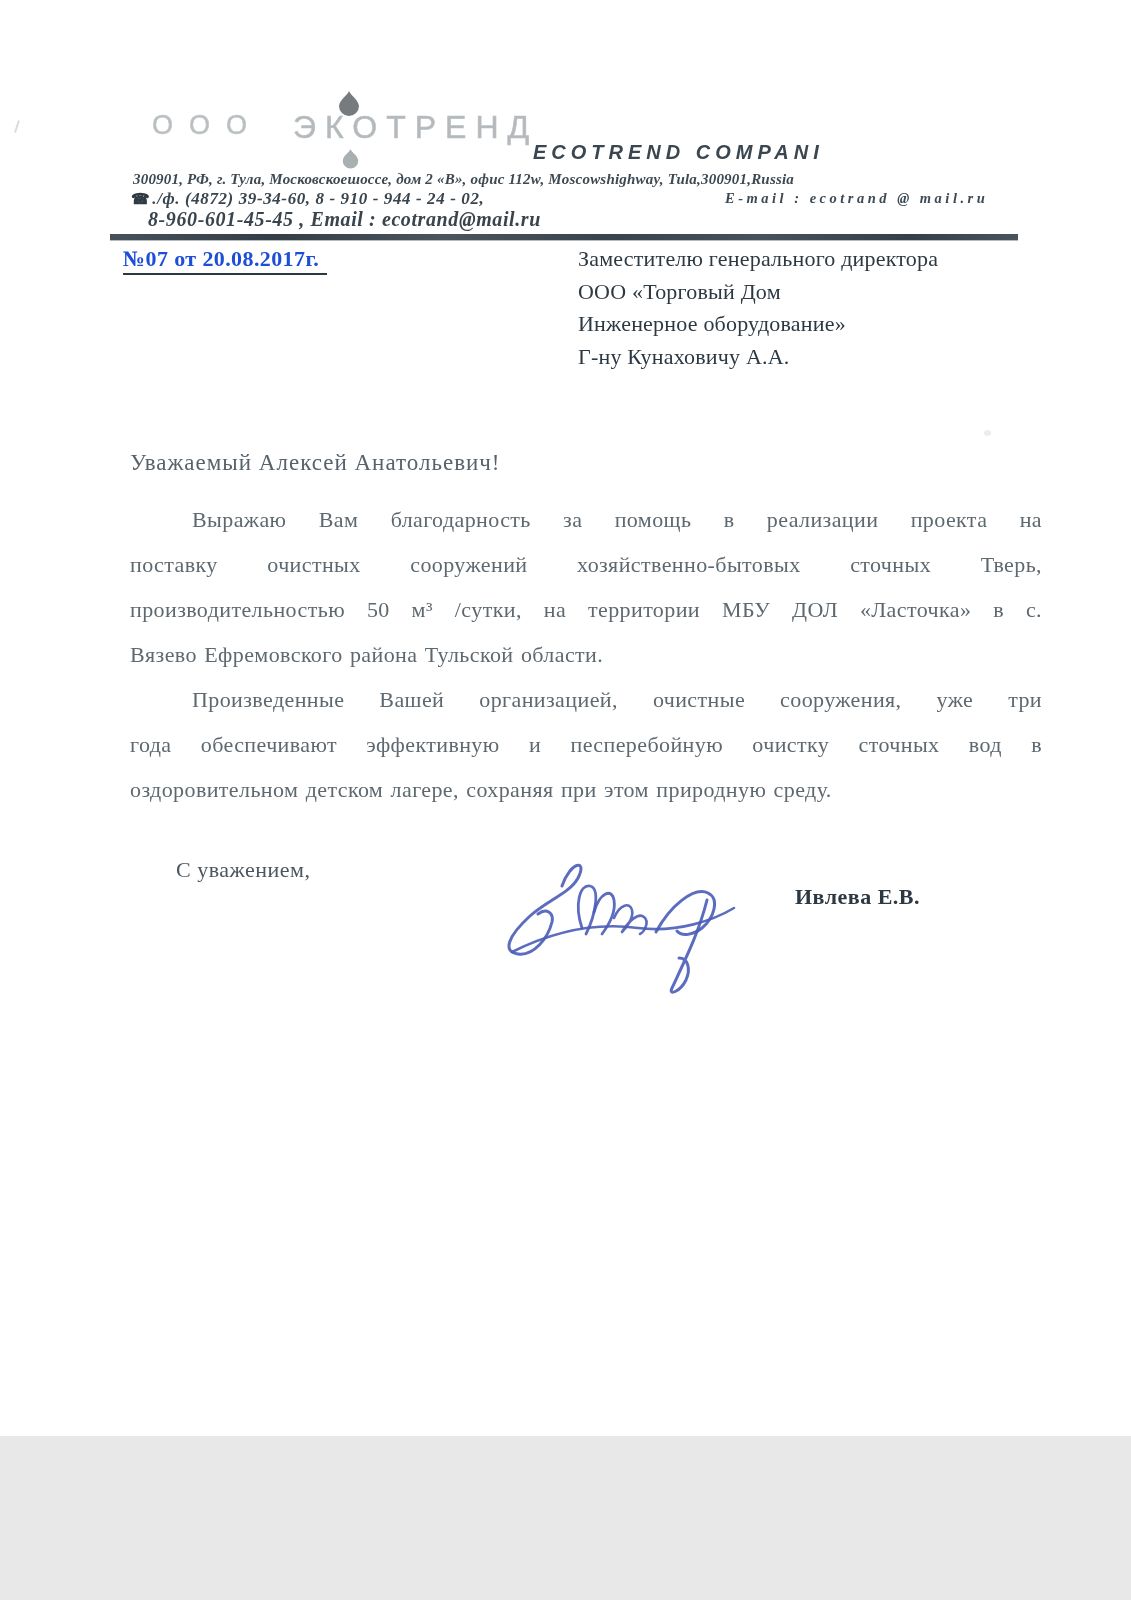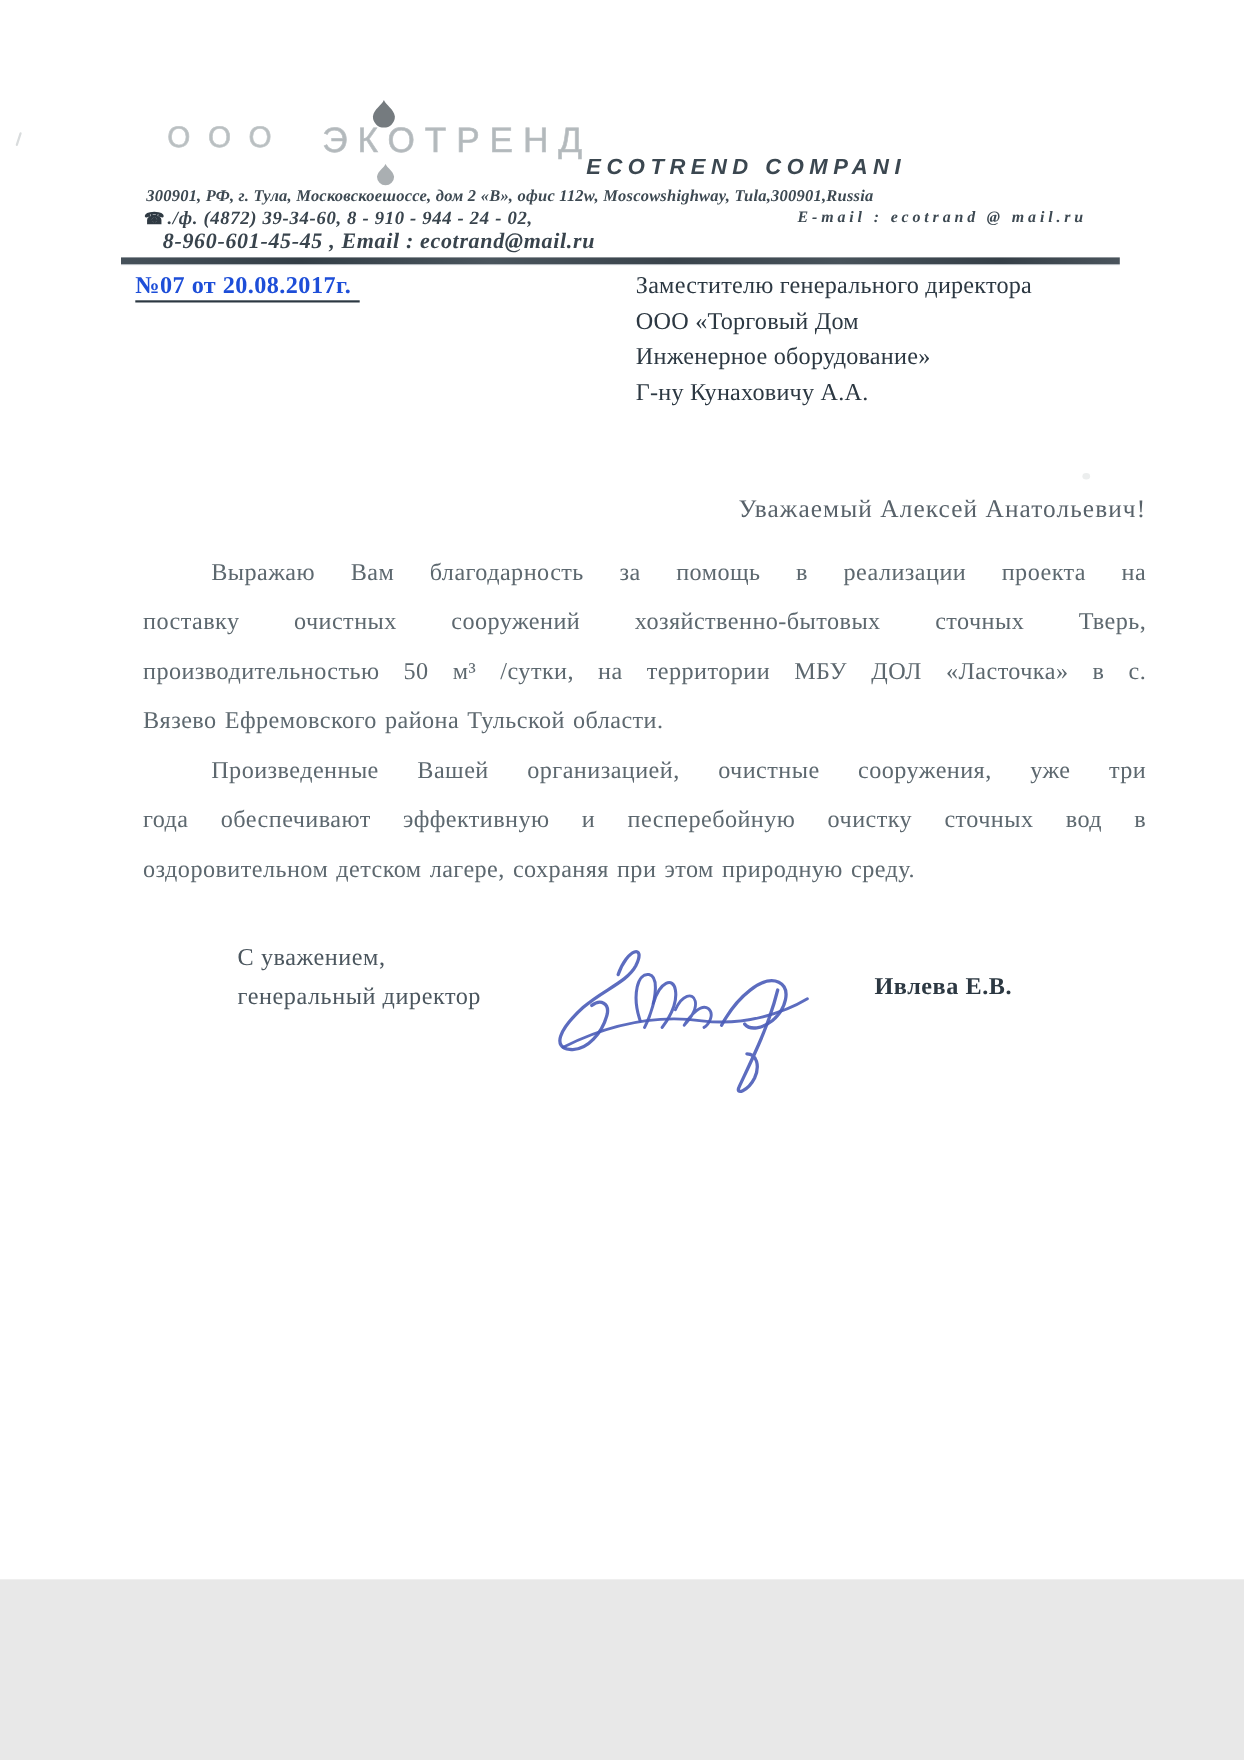--- a/index.html
+++ b/index.html
@@ -73,37 +73,37 @@
     text-align:right;
   }
   .recipient{
     position:absolute;left:578px;top:243px;width:450px;
     font-weight:normal;font-size:22px;color:#2c3842;
     line-height:32.5px;letter-spacing:.2px;
   }
   
   .salutation{
     position:absolute;left:130px;top:450px;width:912px;
-    text-align:right;font-size:23px;color:#58626a;letter-spacing:1px;
+    text-align:left;font-size:23px;color:#58626a;letter-spacing:1px;
   }
   .letter-body{
     position:absolute;left:130px;top:497px;width:912px;
     font-size:22px;color:#5d686f;letter-spacing:.4px;word-spacing:1.5px;
   }
   .bline{
     height:45px;line-height:45px;
     text-align:justify;text-align-last:justify;
     white-space:normal;
   }
   .bline.first{text-indent:62px;}
   .bline.last{text-align-last:left;}
   
   .closing{
     position:absolute;left:176px;top:852px;
-    font-size:22px;color:#4b565e;line-height:36px;letter-spacing:.5px;margin-left:40px;
+    font-size:22px;color:#4b565e;line-height:36px;letter-spacing:.5px;
   }
   .signature-svg{position:absolute;left:458px;top:840px;}
   .signer-name{
     position:absolute;left:795px;top:884px;
     font-weight:bold;font-size:22px;color:#2c3842;letter-spacing:.5px;
   }
   
   .artifact-slash{
     position:absolute;left:16px;top:120px;width:2px;height:13px;
     background:#d9dcdd;transform:rotate(18deg);border-radius:2px;
@@ -159,21 +159,20 @@
     <div class="bline">поставку очистных сооружений хозяйственно-бытовых сточных Тверь,</div>
     <div class="bline">производительностью 50 м³ /сутки, на территории МБУ ДОЛ «Ласточка» в с.</div>
     <div class="bline last">Вязево Ефремовского района Тульской области.</div>
     <div class="bline first">Произведенные Вашей организацией, очистные сооружения, уже три</div>
     <div class="bline">года обеспечивают эффективную и песперебойную очистку сточных вод в</div>
     <div class="bline last">оздоровительном детском лагере, сохраняя при этом природную среду.</div>
   </div>
 
   <div class="closing">
     <div>С уважением,</div>
-    <div>генеральный директор</div>
   </div>
 
   <svg class="signature-svg" width="290" height="155" viewBox="0 0 290 155" fill="none" stroke-linecap="round" stroke-linejoin="round">
     <path stroke-width="3" opacity="0.9" d="M104,46 C112,22 130,18 120,38 C112,53 90,60 72,76 C50,96 44,112 60,114 C76,116 90,98 94,82 C96,72 88,68 80,74" stroke="#4a5cb8"></path>
     <path stroke-width="2.6" opacity="0.9" d="M54,112 C94,92 136,82 180,88 C220,93 256,80 276,68" stroke="#4a5cb8"></path>
     <path stroke-width="2.8" opacity="0.9" d="M124,88 C116,64 122,44 132,46 C142,48 138,74 128,94" stroke="#4a5cb8"></path>
     <path stroke-width="2.8" opacity="0.9" d="M136,72 C142,52 154,48 156,60 C158,72 150,86 144,94" stroke="#4a5cb8"></path>
     <path stroke-width="2.6" opacity="0.9" d="M156,78 C162,64 172,62 174,70 C176,78 168,88 164,92 C170,82 180,72 186,77 C192,82 186,92 182,94" stroke="#4a5cb8"></path>
     <path stroke-width="3" opacity="0.9" d="M198,92 C212,66 236,46 250,53 C262,59 256,78 244,88 C235,95 224,97 219,91" stroke="#4a5cb8"></path>
     <path stroke-width="3" opacity="0.9" d="M249,60 C241,92 228,118 214,148 C210,156 222,152 228,140 C233,129 230,118 221,118" stroke="#4a5cb8"></path>

